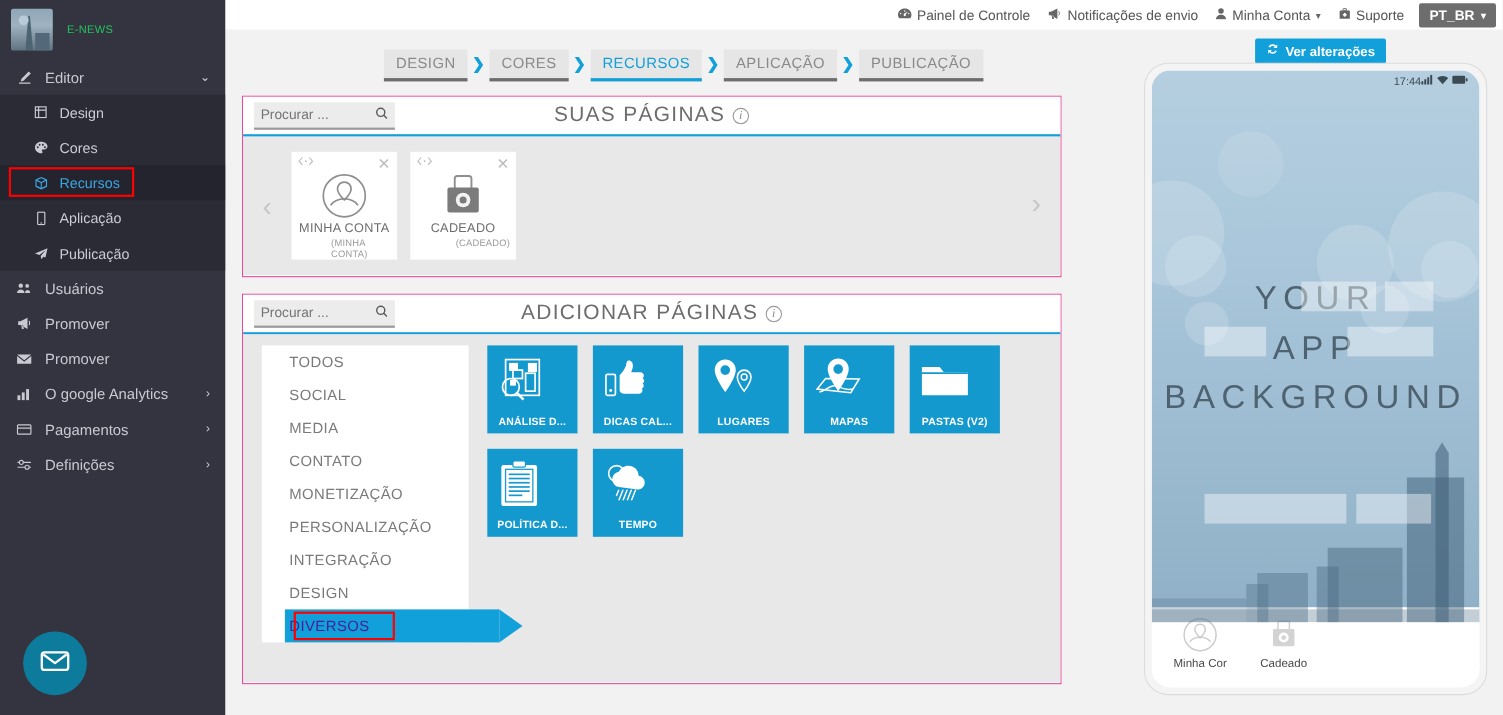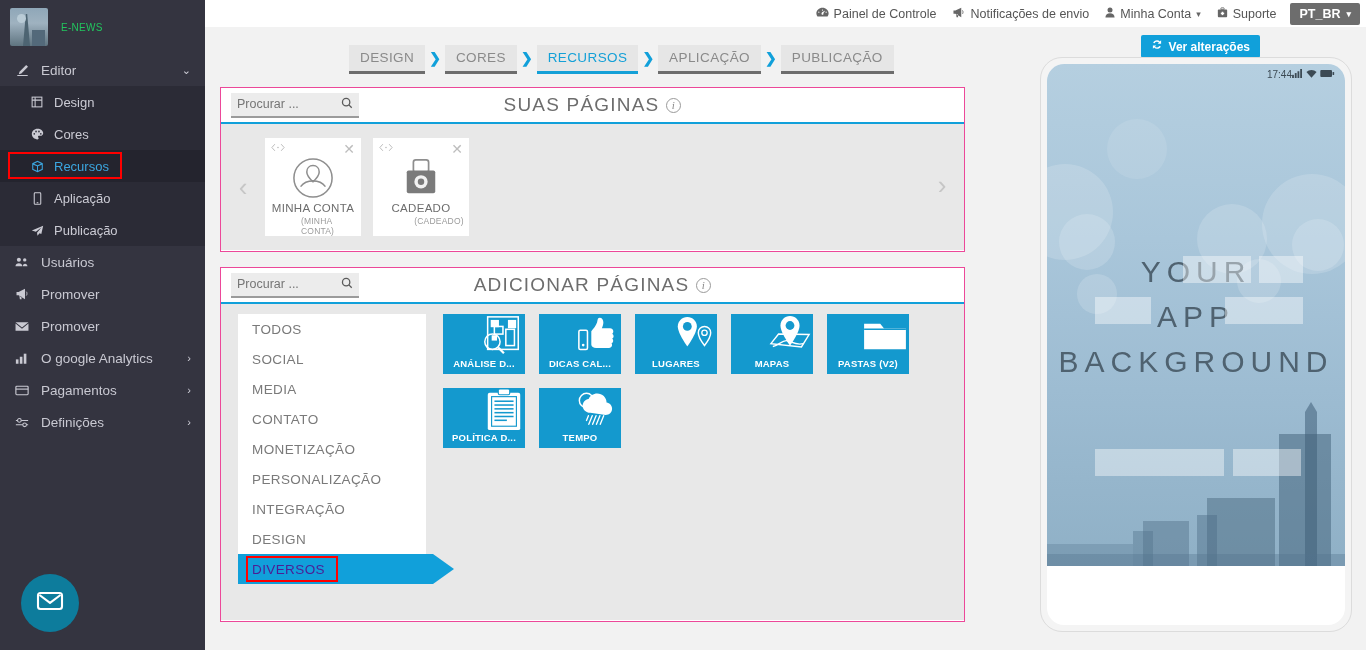--- a/index.html
+++ b/index.html
@@ -178,41 +178,41 @@
   .pcard .pico { margin-top: 20px; height: 40px; display:flex; align-items:center; }
   .pcard .pname { font-size: 11.5px; color: #6d6d6d; margin-top: 4px; letter-spacing:.3px; }
   .pcard .psub { font-size: 8.5px; color: #9b9b9b; margin-top: 2px; letter-spacing:.2px;padding-left:36px;}
 
   
   .cat-col {
     position: absolute; left: 17px; top: 10px;
     width: 188px; background: #fff;
   }
   .cat-item {
-    height: 30px; display: flex; align-items: center; padding-left: 14px;
-    font-size: 13.5px; color: #7a7a7a; letter-spacing: .4px; cursor: pointer;
+    height: 30px; display: flex; align-items: center; padding-left: 4px;
+    font-size: 13.5px; color: #7a7a7a; letter-spacing: .4px; cursor: pointer; margin-left: 21px;
   }
   .cat-item.active {
     background: #11a0da; color: #4c1d95; position: relative; width: 195px;
   }
   .cat-item.active::after {
     content: ""; position: absolute; right: -21px; top: 0;
     border-top: 15px solid transparent; border-bottom: 15px solid transparent;
     border-left: 21px solid #11a0da;
   }
 
   
   .tile-grid {
     position: absolute; left: 222px; top: 10px;
     display: flex; flex-wrap: wrap; gap: 14px; width: 520px;
   }
   .tile {
-    width: 82px; height: 60px; background: #1499ce;
+    width: 82px; height: 80px; background: #1499ce;
     position: relative; cursor: pointer;
-    display: flex; align-items: center; justify-content: flex-end; padding-left: 8px;
+    display: flex; align-items: center; justify-content: flex-start; padding-left: 8px;
   }
   .tile .tlabel {
     position: absolute; bottom: 5px; left: 0; right: 0;
     text-align: center; color: #fff; font-size: 9.5px; font-weight: bold;
     letter-spacing: .2px; white-space: nowrap; overflow: hidden;
   }
   .tile .tico { margin-bottom: 12px; }
 
   
   #phone {
@@ -721,17 +721,40 @@
             <span>
               <svg width="15" height="9" viewBox="0 0 16 10" fill="#3c4a54">
                   <rect x="0" y="1" width="13" height="8" rx="1.2"></rect>
                   <rect x="13.6" y="3.4" width="1.8" height="3.2" rx=".6"></rect>
                 </svg>
             </span>
           </span>
         </div>
       </div>
 
+      <div class="phone-nav">
+        <div class="nav-cell">
+          <div class="nico">
+            <svg width="32" height="32" viewBox="0 0 44 44" fill="none" stroke="#cacaca" stroke-width="1.8">
+              <circle cx="22" cy="22" r="20"></circle>
+              <path d="M22 9c-4 0-6.5 3-6.5 6.6 0 3.5 2.9 6.9 6.5 10.4 3.6-3.5 6.5-6.9 6.5-10.4C28.5 12 26 9 22 9z"></path>
+              <path d="M9 31c3-4 7.6-6 13-6s10 2 13 6"></path>
+            </svg>
+          </div>
+          <div class="nlbl">Minha Cor</div>
+        </div>
+        <div class="nav-cell">
+          <div class="nico">
+            <svg width="26" height="32" viewBox="0 0 40 44">
+              <rect x="12" y="3" width="16" height="13" rx="2.5" fill="none" stroke="#cfcfcf" stroke-width="2"></rect>
+              <rect x="5" y="14" width="30" height="24" rx="2" fill="#d3d3d3"></rect>
+              <circle cx="20" cy="26" r="7" fill="#fff"></circle>
+              <circle cx="20" cy="26" r="3.4" fill="#d3d3d3"></circle>
+            </svg>
+          </div>
+          <div class="nlbl">Cadeado</div>
+        </div>
+      </div>
 
     </div>
   </div>
 
 </div>
 
 </body></html>

